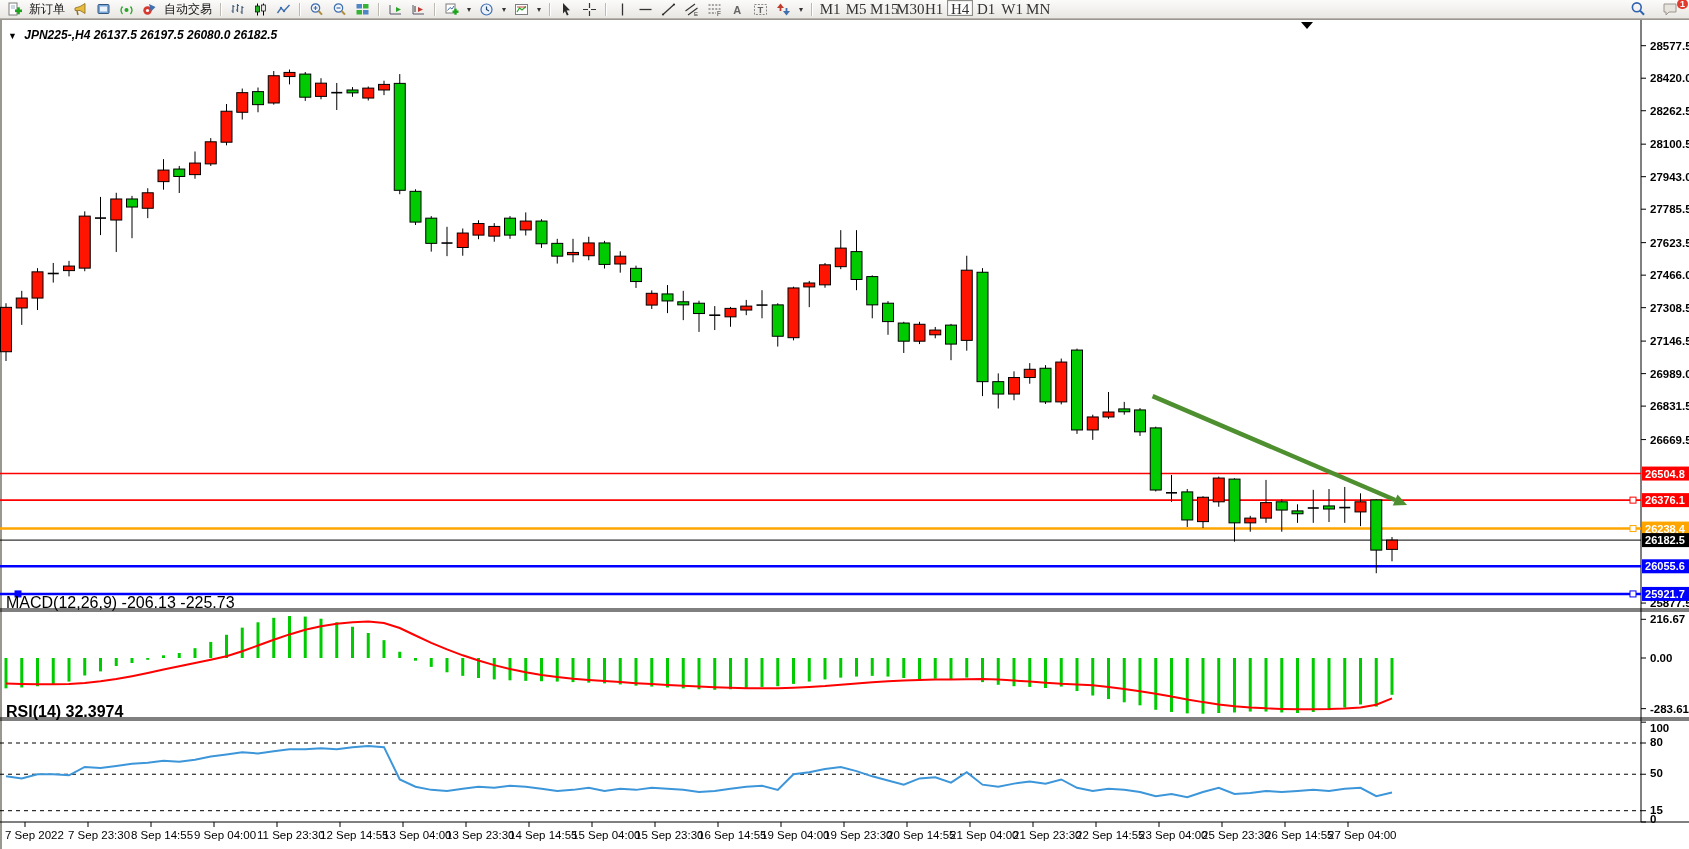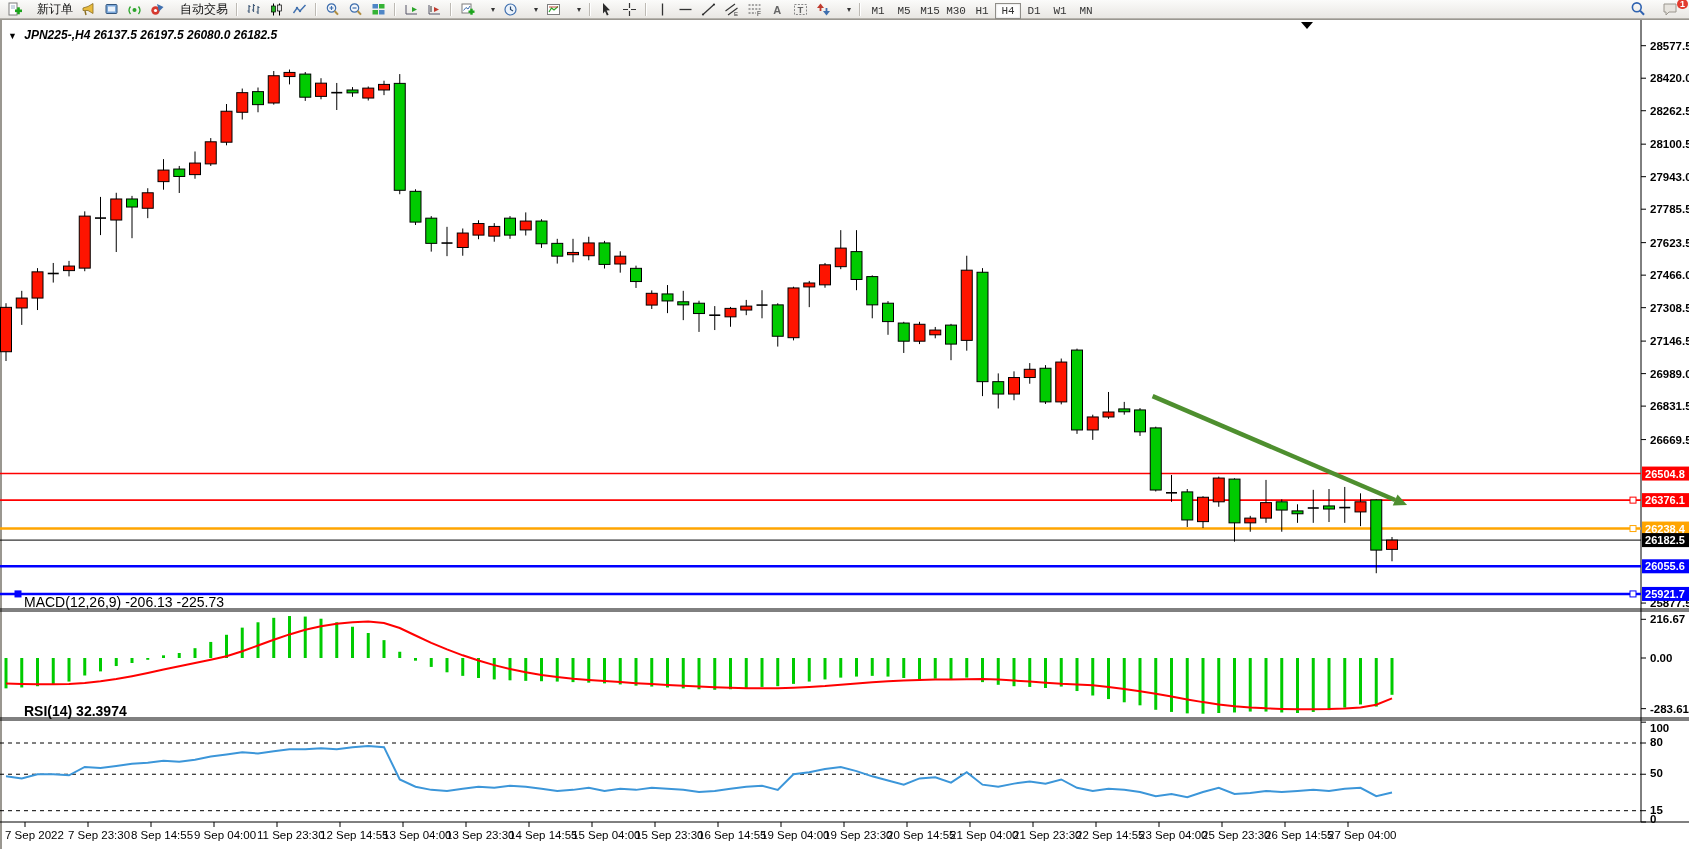--- a/index.html
+++ b/index.html
@@ -3,38 +3,38 @@
 <meta charset="utf-8">
 <style>
   html,body{margin:0;padding:0;}
   body{width:1689px;height:849px;overflow:hidden;background:#f0efed;
        font-family:"Liberation Sans","DejaVu Sans",sans-serif;position:relative;}
   #app{position:absolute;inset:0;}
   
   #toolbar{position:absolute;left:0;top:0;width:100%;height:19px;
     background:linear-gradient(#fbfbfa,#e9e7e3);border-bottom:1px solid #b5b2ac;
     display:flex;align-items:center;padding-left:3px;box-sizing:border-box;z-index:5;}
-  .tb-btn{height:15px;display:flex;align-items:center;gap:15px;padding:0 3px;
+  .tb-btn{height:15px;display:flex;align-items:center;gap:7px;padding:0 3px;
     background:transparent;border:1px solid transparent;font-size:12px;color:#111;
     font-family:inherit;white-space:nowrap;}
   .tb-sep{width:1px;height:13px;background:#bdbab4;border-right:1px solid #fff;margin:0 4px;flex:none;}
   .caret{font-size:8px;color:#333;margin-left:1px;}
-  .tf{width:26px;height:16px;font-size:11px;color:#333;background:transparent;
-    border:1px solid transparent;padding:0;font-family:Liberation Mono, monospace;}
+  .tf{width:26px;height:16px;font-size:15px;color:#333;background:transparent;
+    border:1px solid transparent;padding:0;font-family:Liberation Serif, serif;}
   .tf.active{background:#fdfdfd;border:1px solid #8f8d88;box-shadow:inset 0 0 2px #ccc;}
   #tb-right{margin-left:auto;display:flex;align-items:center;margin-right:6px;gap:8px;}
   .badge{position:absolute;top:-4px;right:-6px;background:#e23b2e;color:#fff;border-radius:7px;
     font-size:9px;line-height:10px;padding:0 3px;font-weight:bold;}
   
   #chartwin{position:absolute;left:0;top:19px;right:0;bottom:0;background:#fff;
     border-left:2px solid #9a9790;border-top:1px solid #9a9790;}
   #plot{position:absolute;left:0;top:0;z-index:1;}
   .ohlc-row{position:absolute;left:8px;top:28px;z-index:2;font-size:12px;font-weight:bold;color:#000;font-style:italic;}
   .ohlc-row .tri{font-size:9px;margin-right:4px;}
-  .pane-label{position:absolute;left:24px;z-index:2;font-size:14px;color:#000;}
+  .pane-label{position:absolute;left:6px;z-index:2;font-size:16px;color:#000;}
   #macd-label{top:594px;}
   #rsi-label{top:703px;font-weight:bold;}
   svg text{font-family:"Liberation Sans","DejaVu Sans",sans-serif;}
 </style>
 </head>
 <body>
 
 <div id="app">
 
   <div id="toolbar">

